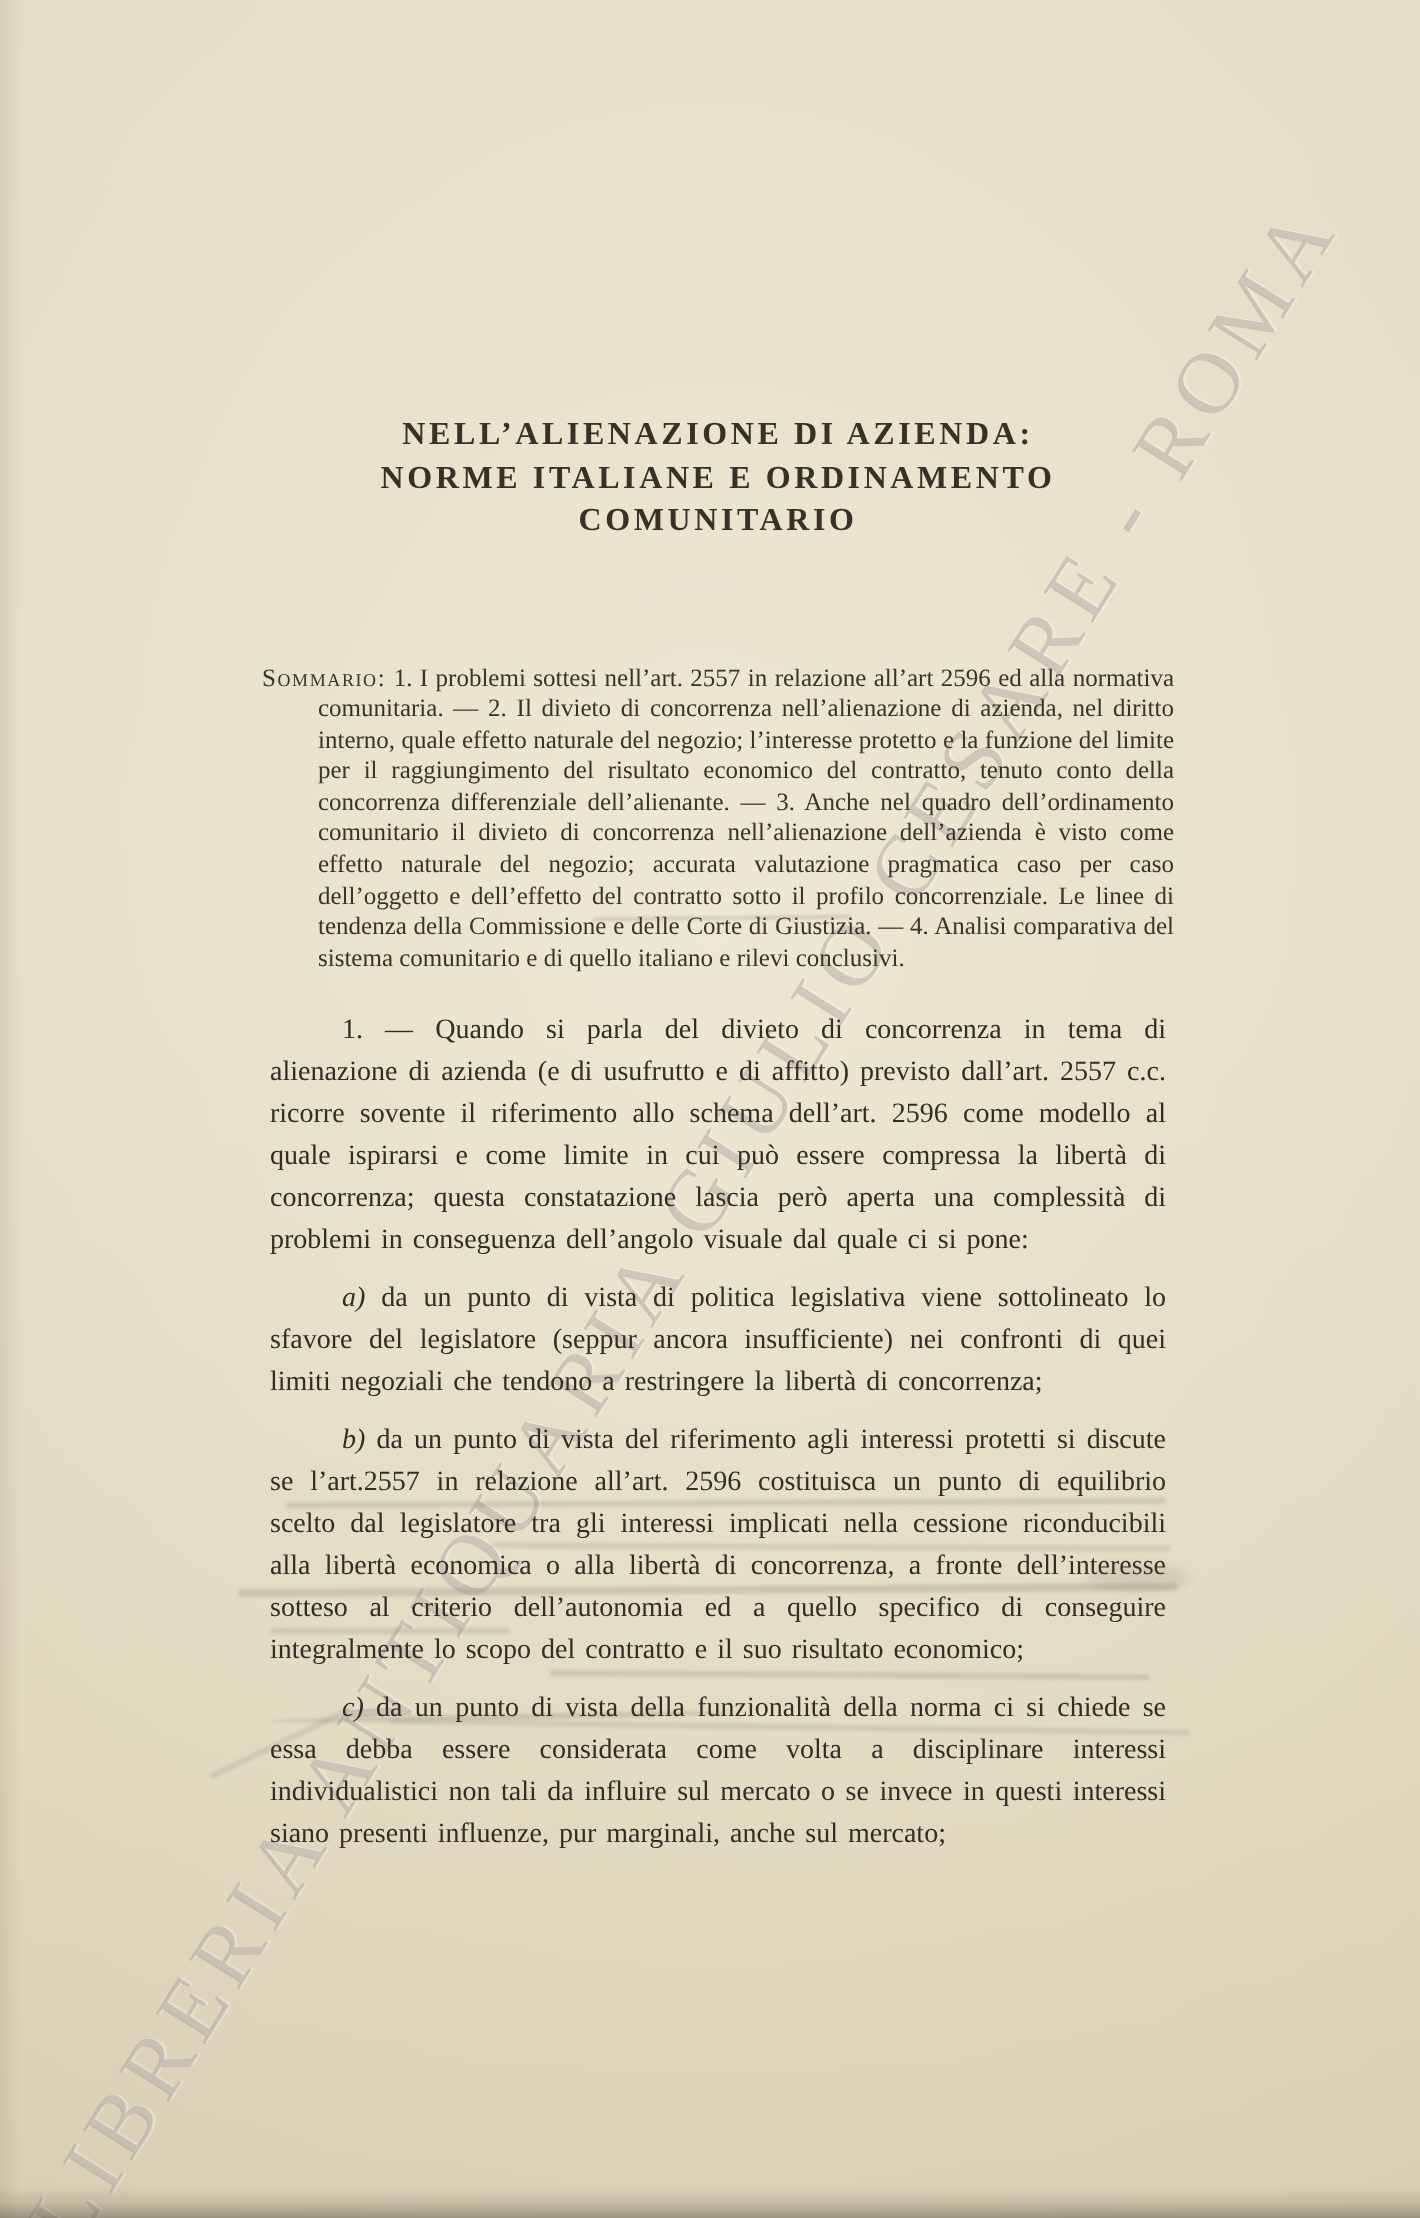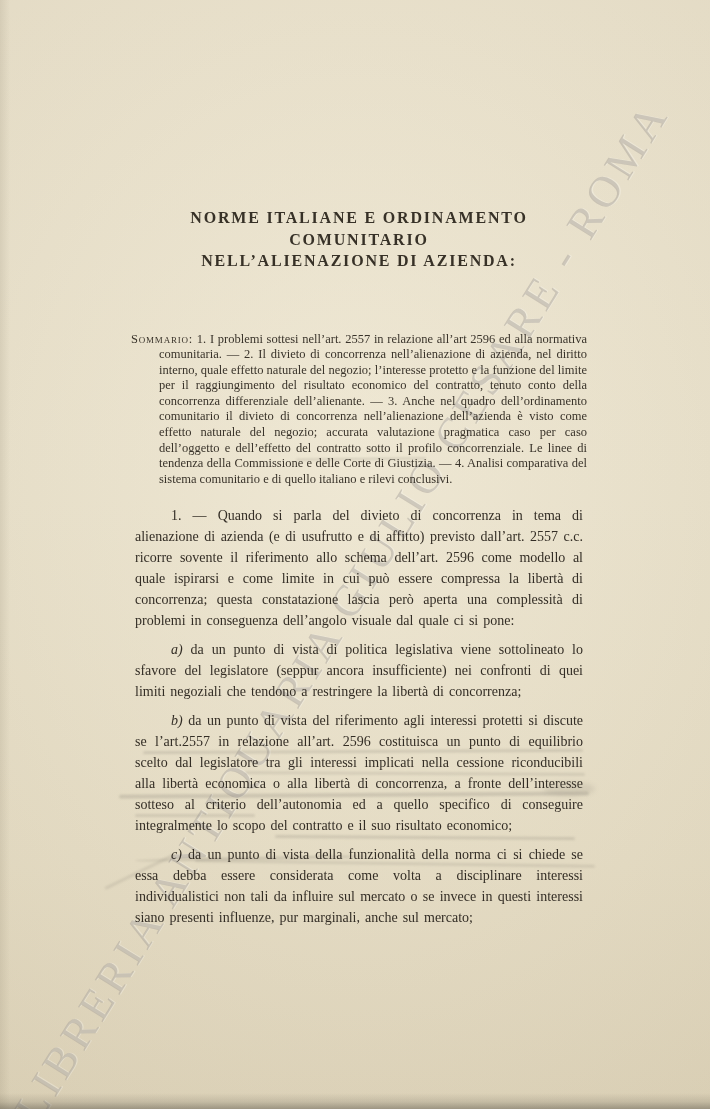--- a/index.html
+++ b/index.html
@@ -61,22 +61,22 @@
 </head>
 <body>
 
 <div class="page">
 
   <div class="watermark">LIBRERIA ANTIQUARIA GIULIO CESARE - ROMA</div>
 
   <div class="text-col">
 
     <div class="title">
+      <div>NELL’ALIENAZIONE DI AZIENDA:</div>
       <div>NORME ITALIANE E ORDINAMENTO COMUNITARIO</div>
-      <div>NELL’ALIENAZIONE DI AZIENDA:</div>
     </div>
 
     <div class="sommario">
       <span class="sommario-label">Sommario:</span>
       <span> </span>
       <span>1. I problemi sottesi nell’art. 2557 in relazione all’art 2596 ed alla normativa comunitaria. — 2. Il divieto di concorrenza nell’alienazione di azienda, nel diritto interno, quale effetto naturale del negozio; l’interesse protetto e la funzione del limite per il raggiungimento del risultato economico del contratto, tenuto conto della concorrenza differenziale dell’alienante. — 3. Anche nel quadro dell’ordinamento comunitario il divieto di concorrenza nell’alienazione dell’azienda è visto come effetto naturale del negozio; accurata valutazione pragmatica caso per caso dell’oggetto e dell’effetto del contratto sotto il profilo concorrenziale. Le linee di tendenza della Commissione e delle Corte di Giustizia. — 4. Analisi comparativa del sistema comunitario e di quello italiano e rilevi conclusivi.</span>
       
       <span class="pencil" style="left:165px;top:126px;width:130px;height:2px;opacity:.55;transform:rotate(-0.6deg);"></span>
     </div>
 

